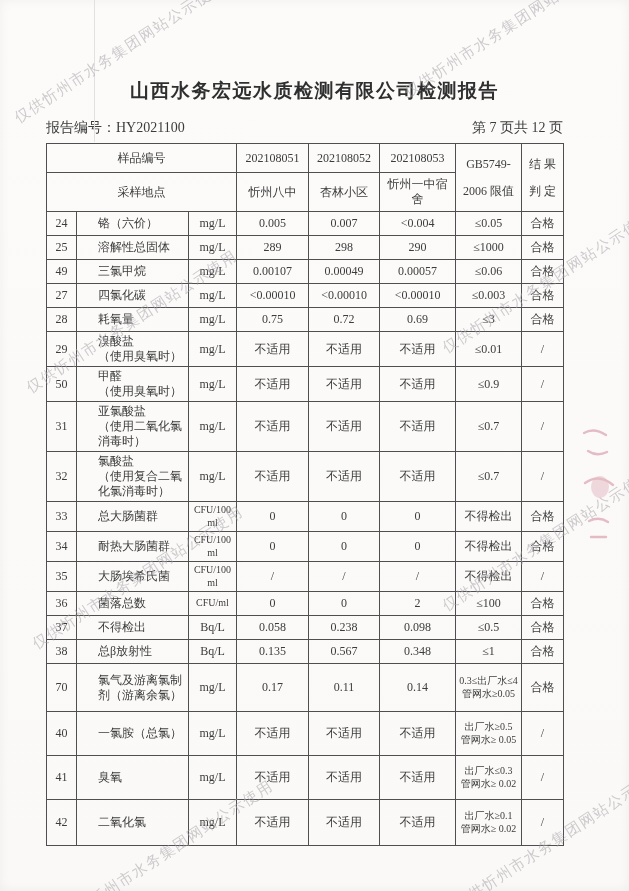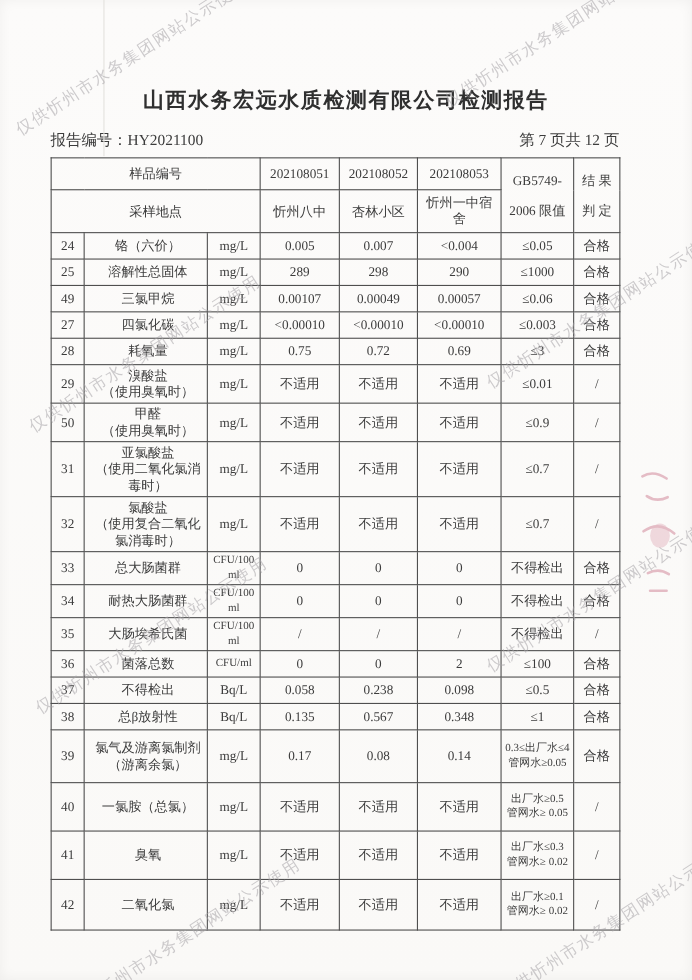--- a/index.html
+++ b/index.html
@@ -48,22 +48,22 @@
   table.report td{
     border:1px solid var(--line);
     text-align:center;
     vertical-align:middle;
     padding:2px 3px;
     line-height:1.25;
     word-break:break-all;
     color:var(--ink);
   }
   table.report td.name{
-    text-align:center;
-    padding-left:7px;
+    text-align:left;
+    padding-left:21px;
     word-break:keep-all;
     overflow-wrap:anywhere;
   }
   table.report thead td{height:24px;text-align:center;}
   table.report tr.h2 td{height:34px;}
   td.sm{font-size:10px;line-height:1.3;}
   td.twoline div{line-height:1.2;}
   td.twoline div:first-child{margin-bottom:13px;}
   .wm-layer span{
     position:absolute;
@@ -276,25 +276,25 @@
       <td>38</td>
       <td class="name">总β放射性</td>
       <td>Bq/L</td>
       <td>0.135</td>
       <td>0.567</td>
       <td>0.348</td>
       <td>≤1</td>
       <td>合格</td>
     </tr>
         <tr style="height: 48px;">
-      <td>39</td>
+      <td>70</td>
       <td class="name">氯气及游离氯制剂（游离余氯）</td>
       <td>mg/L</td>
       <td>0.17</td>
-      <td>0.08</td>
+      <td>0.11</td>
       <td>0.14</td>
       <td class="sm">0.3≤出厂水≤4 管网水≥0.05</td>
       <td>合格</td>
     </tr>
         <tr style="height: 44px;">
       <td>40</td>
       <td class="name">一氯胺（总氯）</td>
       <td>mg/L</td>
       <td>不适用</td>
       <td>不适用</td>

